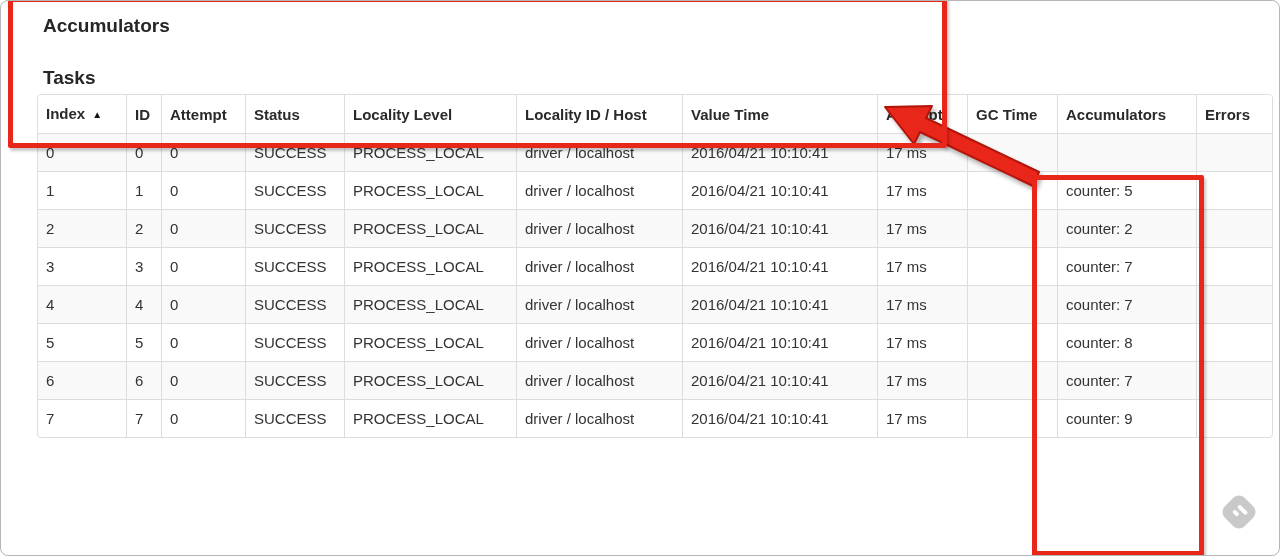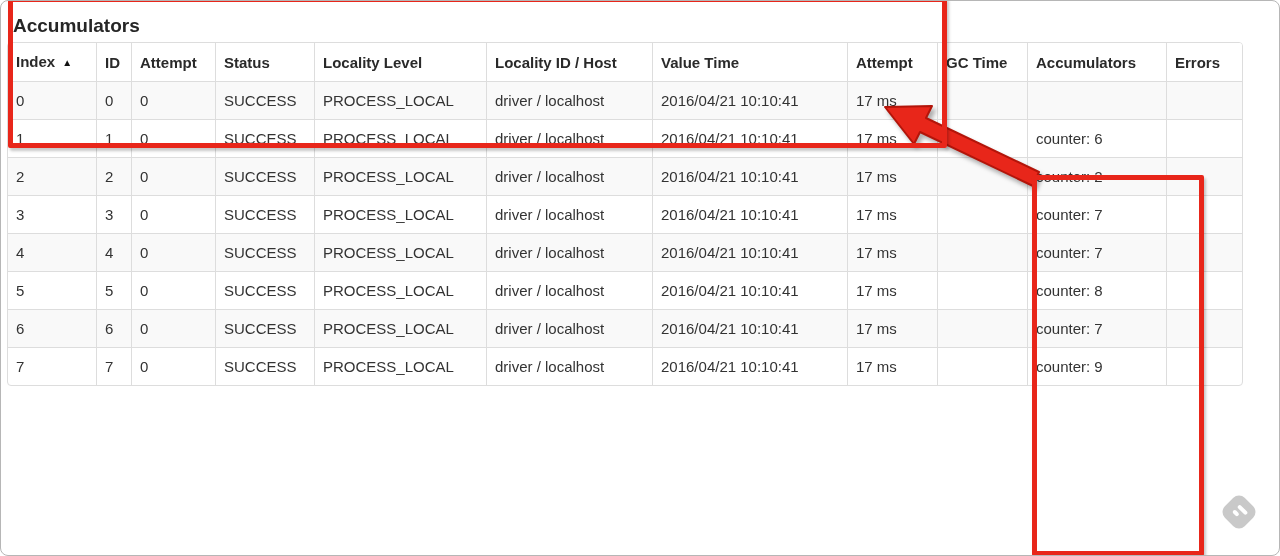--- a/index.html
+++ b/index.html
@@ -7,21 +7,21 @@
     position:relative;
     width:1280px; height:556px;
     box-sizing:border-box;
     background:#ffffff;
     border:1px solid #b6b6b6;
     border-radius:8px;
     overflow:hidden;
     font-family:"Liberation Sans","DejaVu Sans",sans-serif;
     color:#333;
   }
-  .content { padding:0 6px; }
+  .content { padding:0 36px; }
   .section-heading {
     font-size:19px; font-weight:bold; color:#262626;
     margin:0; line-height:24px;
   }
   #acc-heading   { margin:13px 0 0 6px; }
   #tasks-heading { margin:28px 0 0 6px; }
 
   .table-wrap {
     border:1px solid #ddd; border-radius:4px;
     overflow:hidden; background:#fff; width:1234px;
@@ -81,20 +81,21 @@
 </style>
 </head>
 <body>
 
 <div class="frame">
   <div class="content">
 
     <h2 class="section-heading" id="acc-heading">Accumulators</h2>
 
 
+    <h2 class="section-heading" id="tasks-heading">Tasks</h2>
 
     <div class="table-wrap" id="tasks-wrap">
       <table>
         <colgroup>
           <col style="width:89px">
             <col style="width:35px">
             <col style="width:84px">
           <col style="width:99px">
             <col style="width:172px">
             <col style="width:166px">
@@ -138,21 +139,21 @@
             <tr>
               <td>1</td>
               <td>1</td>
               <td>0</td>
               <td>SUCCESS</td>
               <td>PROCESS_LOCAL</td>
               <td>driver / localhost</td>
               <td>2016/04/21 10:10:41</td>
               <td>17 ms</td>
               <td></td>
-              <td>counter: 6</td>
+              <td>counter: 5</td>
               <td></td>
             </tr>
             <tr>
               <td>2</td>
               <td>2</td>
               <td>0</td>
               <td>SUCCESS</td>
               <td>PROCESS_LOCAL</td>
               <td>driver / localhost</td>
               <td>2016/04/21 10:10:41</td>

